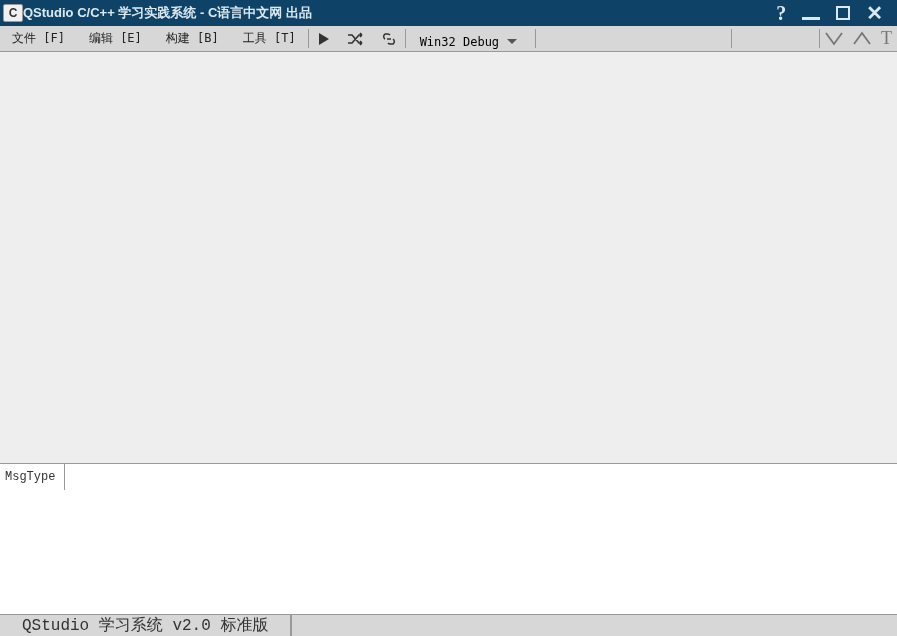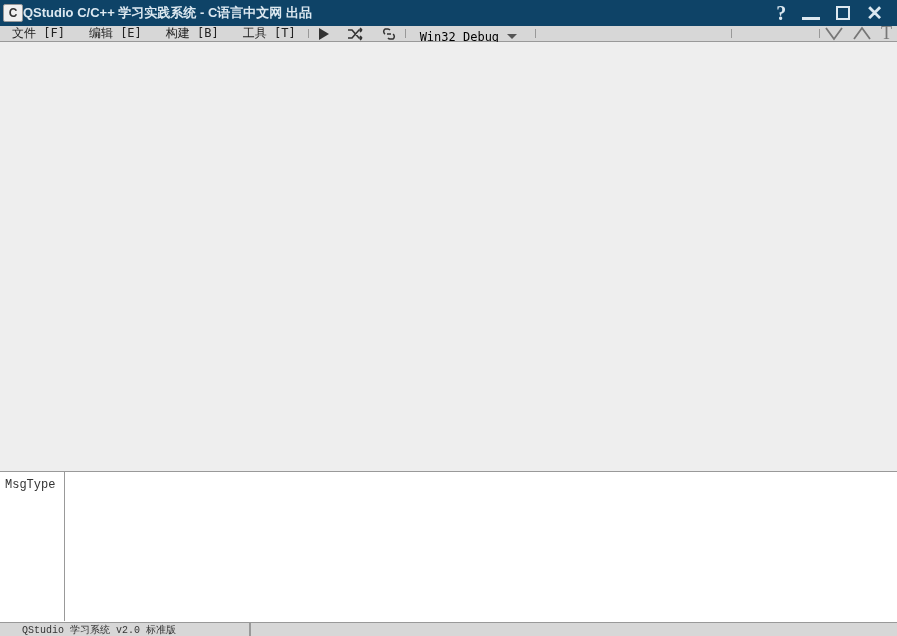--- a/index.html
+++ b/index.html
@@ -8,38 +8,38 @@
     .titlebar { background: #0e4367; height: 26px; display: flex; align-items: center; color: #dce8f0; font-size: 13px; font-weight: bold; }
     .titlebar-icon { background: #f0f0f0; color: #333; width: 20px; height: 18px; margin-left: 3px; display: flex; align-items: center; justify-content: center; font-weight: bold; font-size: 12px; border: 1px solid #999; border-radius: 2px; }
     .titlebar-title { flex: 1; text-align: left; padding-right: 140px; }
     .titlebar-controls { display: flex; align-items: center; gap: 16px; padding-right: 14px; }
     .tb-ctrl { color: #dce8f0; font-size: 18px; font-weight: bold; cursor: pointer; display: flex; align-items: center; justify-content: center; }
     .tb-ctrl.help { font-family: Georgia, serif; font-size: 20px; font-weight: bold; }
     .tb-ctrl.min { width: 18px; height: 3px; background: #dce8f0; margin-top: 10px; }
     .tb-ctrl.max { width: 14px; height: 14px; border: 2px solid #dce8f0; }
     .tb-ctrl.close { font-size: 20px; }
     
-    .menubar { background: #d7d7d7; height: 16px; display: flex; align-items: stretch; border-bottom: 1px solid #999; font-size: 12px; }
+    .menubar { background: #d7d7d7; height: 26px; display: flex; align-items: stretch; border-bottom: 1px solid #999; font-size: 12px; }
     .menu-item { padding: 0 12px; display: flex; align-items: center; cursor: pointer; color: #222; font-family: "SimSun", monospace; }
     .menu-sep { width: 1px; background: #999; margin: 3px 0; }
     .tool-btn { padding: 0 8px; display: flex; align-items: center; cursor: pointer; }
     .tool-btn svg { display: block; }
     .config-select { padding: 0 18px 0 14px; display: flex; align-items: center; cursor: pointer; font-family: "SimSun", monospace; gap: 8px; margin-top: 6px; }
     .menubar-right { margin-left: auto; display: flex; align-items: stretch; }
     .right-tool { padding: 0 5px; display: flex; align-items: center; cursor: pointer; color: #555; font-size: 17px; }
     
     .editor-area { flex: 1; background: #eeeeee; border-bottom: 1px solid #999; }
     
-    .msg-panel { height: 150px; background: #fff; display: flex; }
+    .msg-panel { height: 150px; background: #fff; display: flex; flex-direction: column; }
     .msg-header { display: flex; font-family: "Courier New", "SimSun", monospace; font-size: 12px; color: #333; border-bottom: 1px solid transparent; }
     .msg-col1 { width: 65px; padding: 6px 5px; border-right: 1px solid #999; }
     .msg-col2 { padding: 6px 8px; flex: 1; }
     .msg-body { flex: 1; }
     
-    .statusbar { height: 14px; background: #d7d7d7; display: flex; align-items: center; border-top: 1px solid #999; font-size: 10px; font-family: "SimSun", "Courier New", monospace; color: #333; }
+    .statusbar { height: 22px; background: #d7d7d7; display: flex; align-items: center; border-top: 1px solid #999; font-size: 16px; font-family: "SimSun", "Courier New", monospace; color: #333; }
     .status-left { padding: 0 22px; border-right: 1px solid #999; height: 100%; display: flex; align-items: center; min-width: 250px; }
     .status-center { flex: 1; text-align: center; padding: 0 8px; }
     .status-right { border-left: 1px solid #999; height: 100%; width: 30px; }
   </style>
 </head>
 <body>
 
 <div class="titlebar">
   <div class="titlebar-icon">C</div>
   <div class="titlebar-title">QStudio C/C++ 学习实践系统 - C语言中文网 出品</div>

